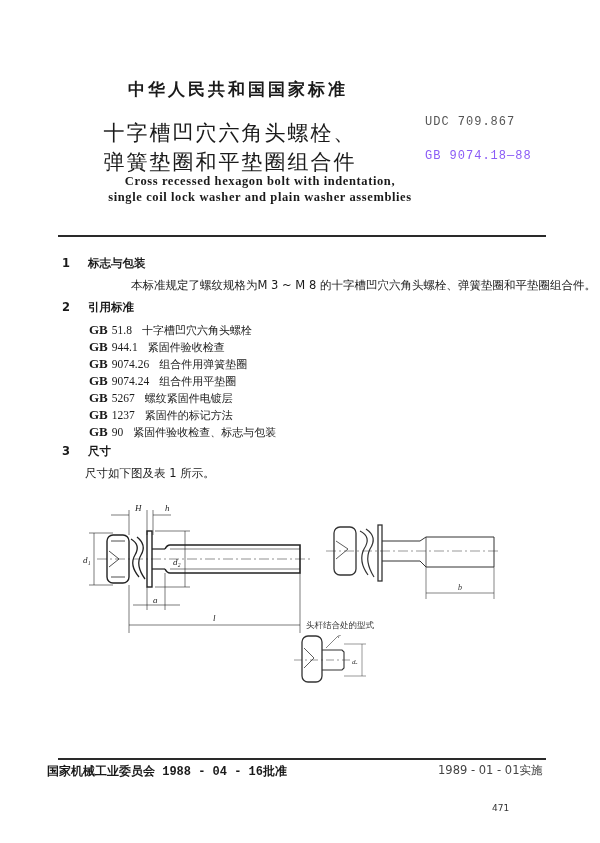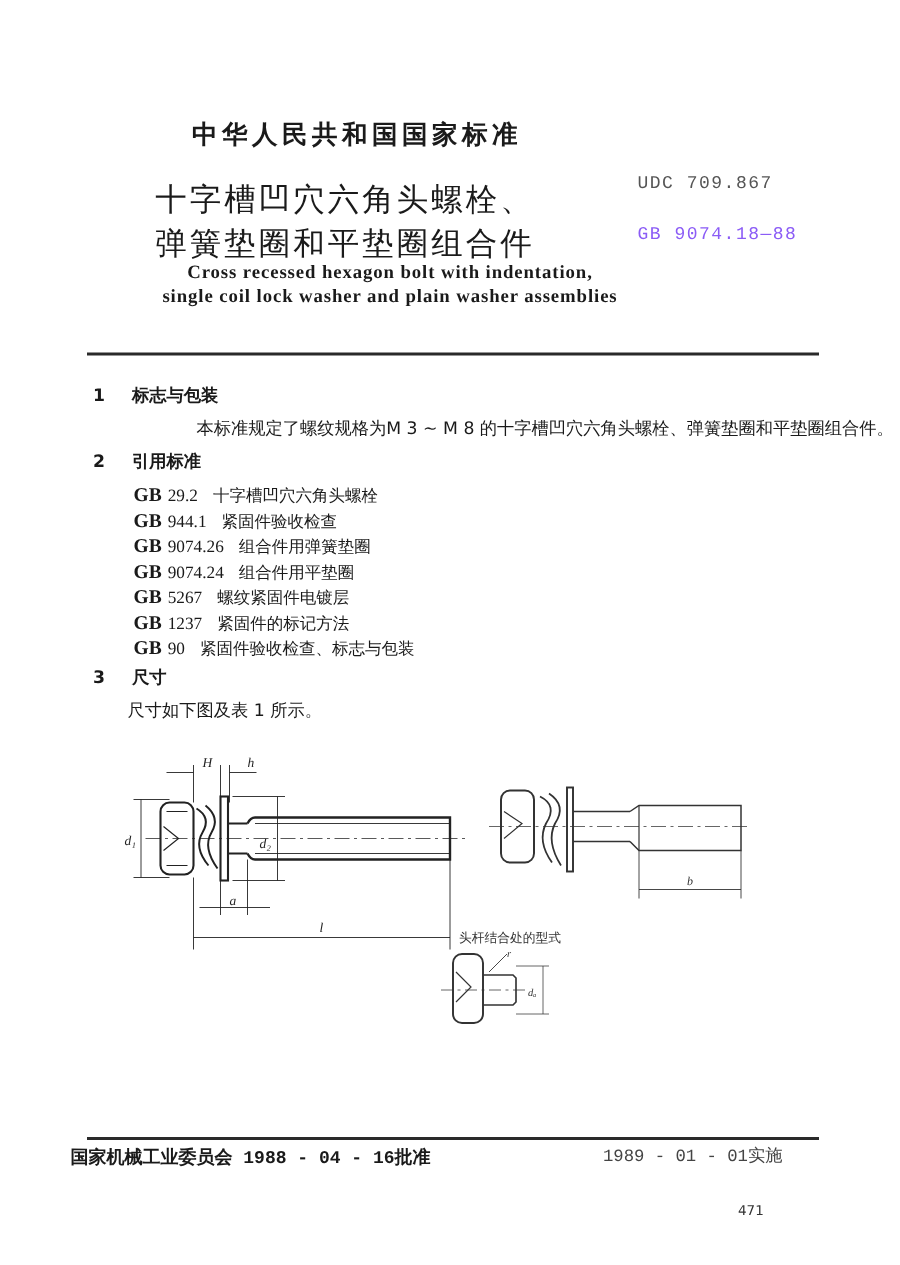--- a/index.html
+++ b/index.html
@@ -16,21 +16,21 @@
   .title-en.l1 { top: 174px; }
   .title-en.l2 { top: 190px; }
   .rule { height: 2px; background: #2a2a2a; }
   .sec { font-size: 11.5px; font-weight: bold; }
   .sec .num { display: inline-block; width: 26px; }
   .para { font-size: 11.5px; }
   .ref { font-size: 11px; left: 89px; }
   .ref .gb { font-family: "Liberation Serif", serif; font-weight: bold; font-size: 13px; margin-right: 4px; }
   .ref .code { font-family: "Liberation Serif", serif; font-size: 11.5px; margin-right: 10px; }
   .footer-l { left: 47px; top: 763px; font-size: 12px; font-weight: bold; font-family: Liberation Mono, monospace; }
-  .footer-r { left: 402px; top: 763px; font-size: 11.5px; color: #444; font-family: Liberation Mono, monospace; }
+  .footer-r { left: 438px; top: 763px; font-size: 11.5px; color: #444; }
   .pageno { left: 492px; top: 803px; font-size: 9px; color: #333; }
   .caption { left: 306px; top: 620px; font-size: 8.5px; color: #333; }
   svg text { font-family: "Liberation Serif", serif; font-style: italic; }
 </style>
 </head>
 <body>
 
 <div class="abs natl">中华人民共和国国家标准</div>
 <div class="abs title-cn l1">十字槽凹穴六角头螺栓、</div>
 <div class="abs title-cn l2">弹簧垫圈和平垫圈组合件</div>
@@ -43,21 +43,21 @@
 
 <div class="abs sec" style="left:62px; top:256px;">
   <span class="num">1</span><span>标志与包装</span>
 </div>
 <div class="abs para" style="left:85px; top:278px;margin-left:46px;">本标准规定了螺纹规格为M 3 ~ M 8 的十字槽凹穴六角头螺栓、弹簧垫圈和平垫圈组合件。</div>
 
 <div class="abs sec" style="left:62px; top:300px;">
   <span class="num">2</span><span>引用标准</span>
 </div>
 
-<div class="abs ref" style="top:322px;"><span class="gb">GB</span><span class="code">29.2</span><span>十字槽凹穴六角头螺栓</span></div>
+<div class="abs ref" style="top:322px;"><span class="gb">GB</span><span class="code">51.8</span><span>十字槽凹穴六角头螺栓</span></div>
 <div class="abs ref" style="top:339px;"><span class="gb">GB</span><span class="code">944.1</span><span>紧固件验收检查</span></div>
 <div class="abs ref" style="top:356px;"><span class="gb">GB</span><span class="code">9074.26</span><span>组合件用弹簧垫圈</span></div>
 <div class="abs ref" style="top:373px;"><span class="gb">GB</span><span class="code">9074.24</span><span>组合件用平垫圈</span></div>
 <div class="abs ref" style="top:390px;"><span class="gb">GB</span><span class="code">5267</span><span>螺纹紧固件电镀层</span></div>
 <div class="abs ref" style="top:407px;"><span class="gb">GB</span><span class="code">1237</span><span>紧固件的标记方法</span></div>
 <div class="abs ref" style="top:424px;"><span class="gb">GB</span><span class="code">90</span><span>紧固件验收检查、标志与包装</span></div>
 
 <div class="abs sec" style="left:62px; top:444px;">
   <span class="num">3</span><span>尺寸</span>
 </div>

